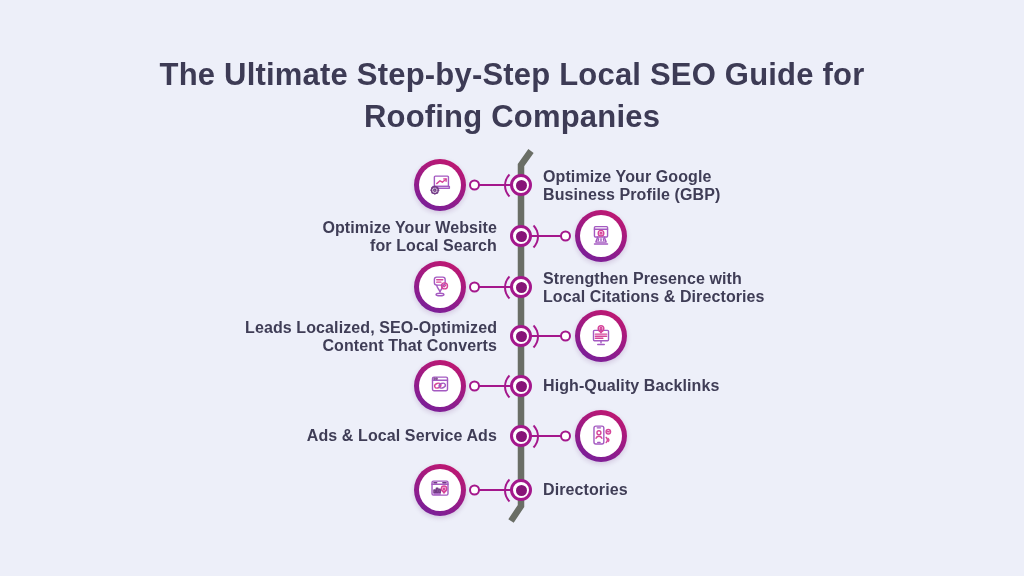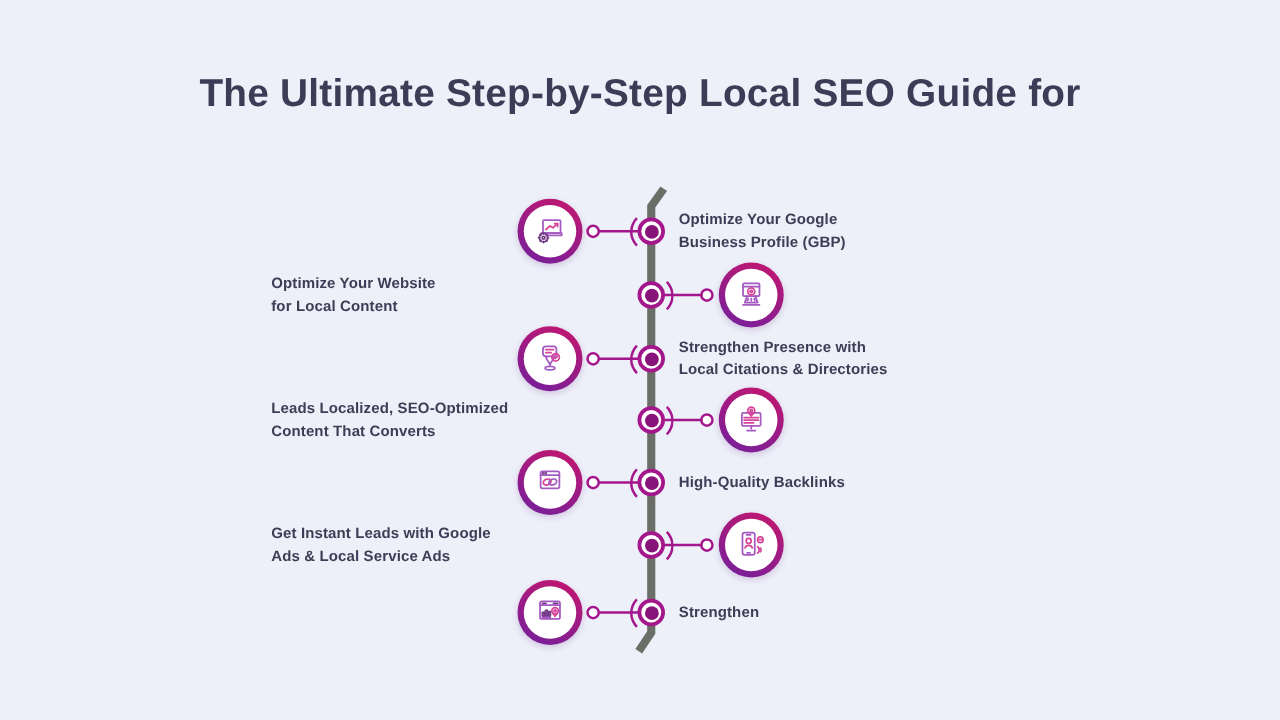--- a/index.html
+++ b/index.html
@@ -44,36 +44,37 @@
     content:'';position:absolute;inset:2.5px;border-radius:50%;background:#871478;
   }
   .node::before{
     content:'';position:absolute;box-sizing:border-box;
     width:33px;height:33px;top:-8.5px;border-radius:50%;border:2.5px solid transparent;
   }
   .icon-left .node::before{left:-9.5px;border-left-color:#a4178c;}
   .icon-right .node::before{right:-9.5px;border-right-color:#a4178c;}
   .step-text{
     position:absolute;top:0;transform:translateY(-50%);
-    font-size:12px;font-weight:600;color:#3f3d56;line-height:17.5px;letter-spacing:.1px;
+    font-size:16px;font-weight:600;color:#3f3d56;line-height:17.5px;letter-spacing:.1px;
   }
   .step-text.t-right{left:543px;text-align:left;width:260px;}
-  .step-text.t-left{right:527px;text-align:left;width:280px;}
+  .step-text.t-left{right:527px;text-align:right;width:280px;}
   
   .sp{stroke:#a45ac1;fill:none;stroke-width:1.5;stroke-linecap:round;stroke-linejoin:round;}
   .sk{stroke:#d6459a;fill:none;stroke-width:1.5;stroke-linecap:round;stroke-linejoin:round;}
   .sd{stroke:#733a86;fill:none;stroke-width:1.5;stroke-linecap:round;stroke-linejoin:round;}
 </style>
 </head>
 <body>
 
 <div class="canvas">
 
   <div class="title">
     <div>The Ultimate Step-by-Step Local SEO Guide for</div>
+    <div>Roofing Companies</div>
   </div>
 
   <svg class="bar-svg" viewBox="0 0 1024 576">
     <path d="M 531 151 L 521 165 L 521 506 L 511 521" stroke="#6a6e66" stroke-width="6.5" fill="none" stroke-linejoin="miter"></path>
   </svg>
 
   <div class="row icon-left" style="top:185px">
     <div class="icon-circle">
       <div class="icon-inner">
         <svg viewBox="0 0 32 32">
@@ -108,21 +109,21 @@
           <path class="sp" d="M9 24.5 h14"></path>
           <path class="sp" d="M13.5 19 l-.6 2 M16 19 v2 M18.5 19 l.6 2"></path>
         </svg>
       </div>
     </div>
     <span class="small-ring"></span>
     <span class="conn-line"></span>
     <span class="node"></span>
     <div class="step-text t-left">
       <div>Optimize Your Website</div>
-      <div>for Local Content</div>
+      <div>for Local Search</div>
     </div>
   </div>
 
   <div class="row icon-left" style="top:287px">
     <div class="icon-circle">
       <div class="icon-inner">
         <svg viewBox="0 0 32 32">
           <rect class="sp" x="10" y="5.5" width="11.5" height="8.5" rx="2.5"></rect>
           <path class="sk" d="M12.5 8.2 h6.5 M12.5 10.8 h4.5"></path>
           <path class="sp" d="M12.5 14 C12.8 17.5 15.5 18.5 16 21.5 C16.5 18.5 19.2 17.5 19.5 14"></path>
@@ -196,21 +197,20 @@
           <path class="sk" d="M22.9 11.5 h1.8"></path>
           <path class="sk" d="M21.5 17.5 a3.5 3.5 0 0 1 0 5.4"></path>
           <path class="sk" d="M23.6 18.6 a2 2 0 0 1 0 3.2"></path>
         </svg>
       </div>
     </div>
     <span class="small-ring"></span>
     <span class="conn-line"></span>
     <span class="node"></span>
     <div class="step-text t-left">
-      <div>Get Instant Leads with Google</div>
       <div>Ads &amp; Local Service Ads</div>
     </div>
   </div>
 
   <div class="row icon-left" style="top:490px">
     <div class="icon-circle">
       <div class="icon-inner">
         <svg viewBox="0 0 32 32">
           <rect class="sp" x="7.5" y="6.5" width="17" height="15" rx="1.5"></rect>
           <path class="sp" d="M7.5 9.8 h17"></path>
@@ -222,17 +222,17 @@
           <circle class="sk" cx="20.3" cy="14.6" r="0.9"></circle>
           <path class="sk" d="M18.3 16.5 L20.3 19.2 L22.3 16.5"></path>
           <path class="sp" d="M9.5 20.2 h6.8"></path>
         </svg>
       </div>
     </div>
     <span class="small-ring"></span>
     <span class="conn-line"></span>
     <span class="node"></span>
     <div class="step-text t-right">
-      <div>Strengthen</div>
+      <div>Directories</div>
     </div>
   </div>
 
 </div>
 
 </body></html>

